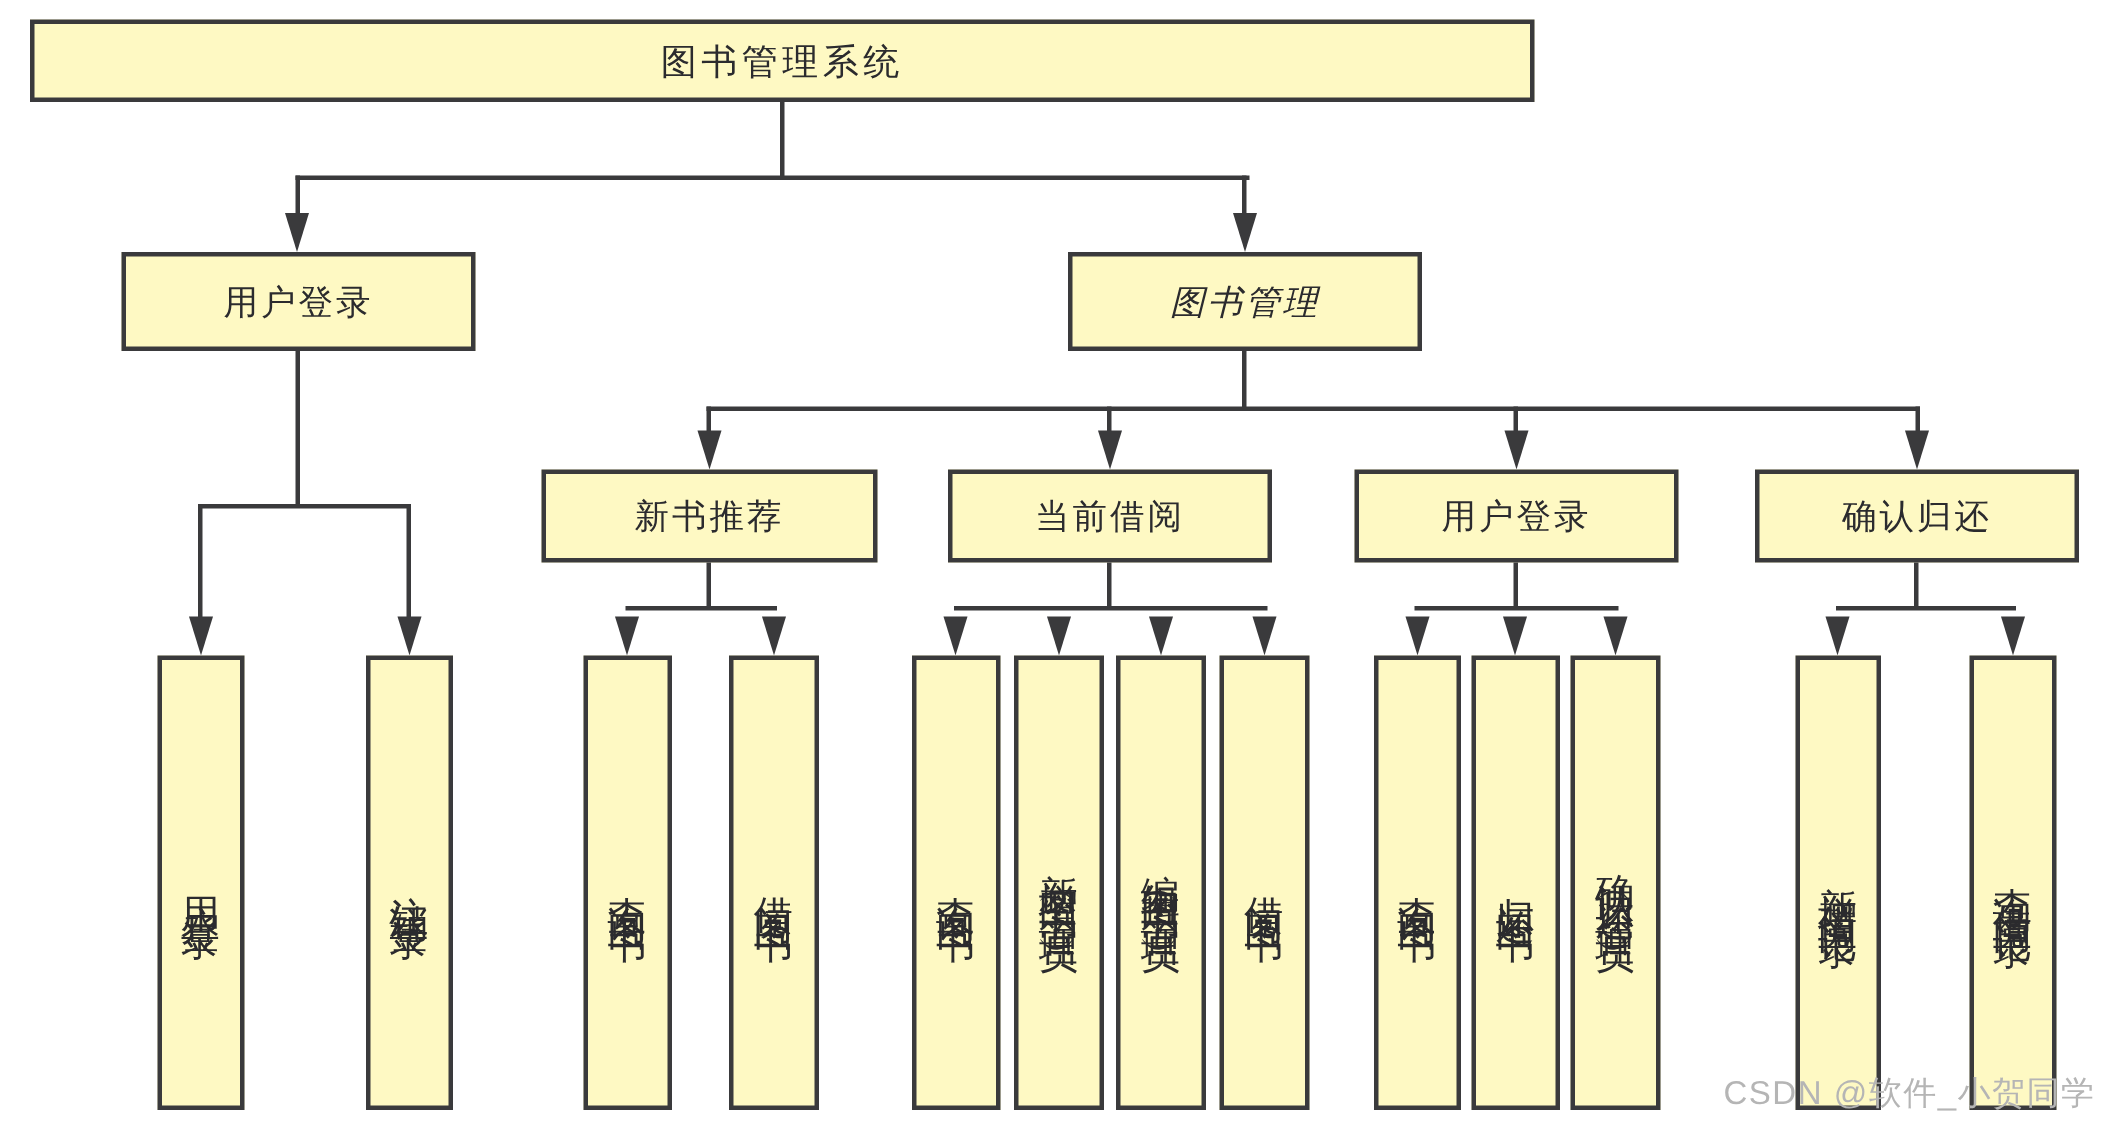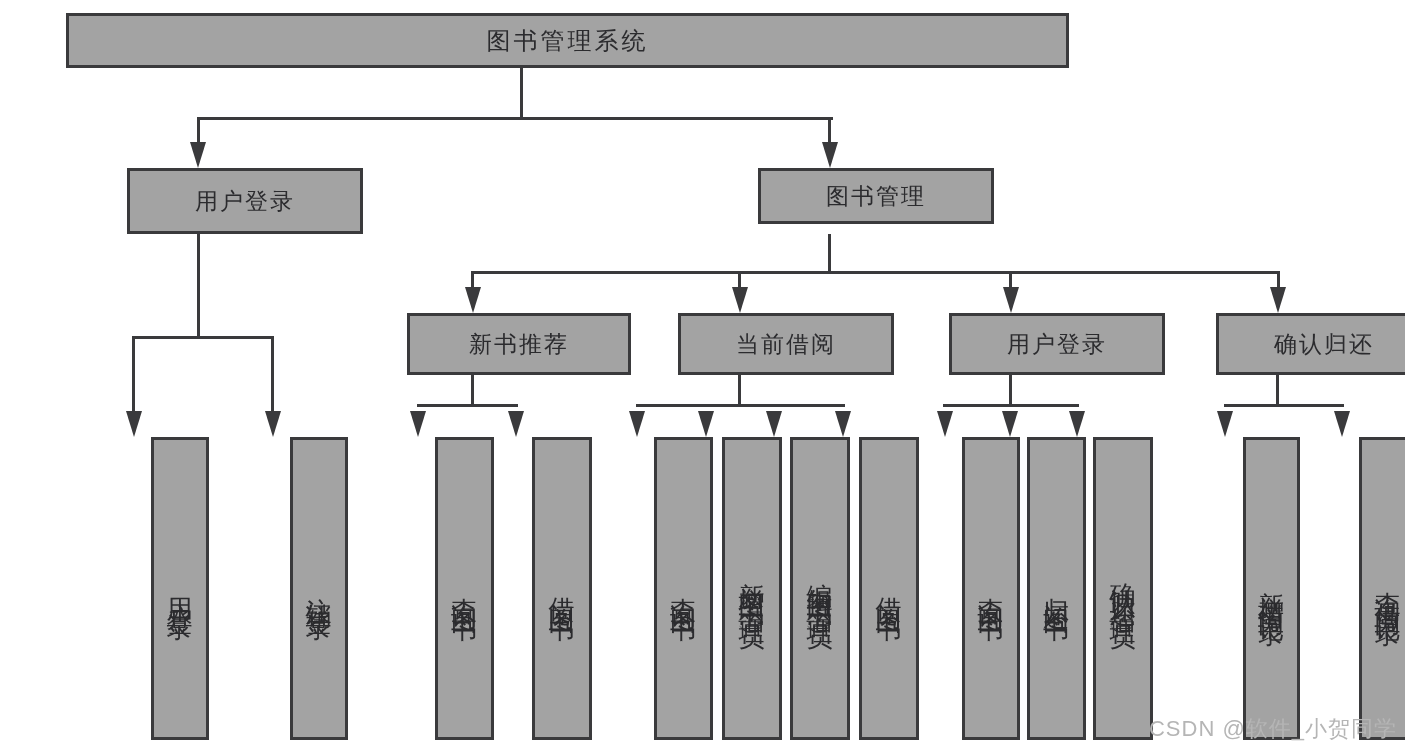--- a/index.html
+++ b/index.html
@@ -12,26 +12,25 @@
     position: relative;
     width: 1405px;
     height: 747px;
     background: #ffffff;
     overflow: hidden;
   }
   .box {
     position: absolute;
     box-sizing: border-box;
     border: 3px solid #3a3a3c;
-    background: #a3a3a3;
+    background: #fef9c3;
     display: flex;
     align-items: center;
     justify-content: center;
     color: #2b2b2e;
-    margin-left: 46px;
   }
   .hbox span {
     font-size: 23px;
     letter-spacing: 2px;
     white-space: nowrap;
   }
   .rootbox span {
     font-size: 24px;
     letter-spacing: 3px;
   }
@@ -77,21 +76,21 @@
   <div class="line" style="left:520px; top:68px; width:3px; height:50px;"></div>
   <div class="line" style="left:197px; top:117px; width:636px; height:3px;"></div>
   <div class="line" style="left:197px; top:117px; width:3px; height:27px;"></div>
   <div class="line" style="left:828px; top:117px; width:3px; height:27px;"></div>
   <div class="arrow" style="left:190px; top:142px;"></div>
   <div class="arrow" style="left:822px; top:142px;"></div>
 
   <div class="box hbox" style="left:81px; top:168px; width:236px; height:66px;">
     <span>用户登录</span>
   </div>
-  <div class="box hbox" style="left:712px; top:168px; width:236px; height:56px;">
+  <div class="box hbox" style="left:712px; top:168px; width:236px; height:66px;font-style:italic;">
     <span>图书管理</span>
   </div>
 
   <div class="line" style="left:197px; top:234px; width:3px; height:102px;"></div>
   <div class="line" style="left:132px; top:336px; width:142px; height:3px;"></div>
   <div class="line" style="left:132px; top:336px; width:3px; height:77px;"></div>
   <div class="line" style="left:271px; top:336px; width:3px; height:77px;"></div>
   <div class="arrow" style="left:126px; top:411px;"></div>
   <div class="arrow" style="left:265px; top:411px;"></div>
 

